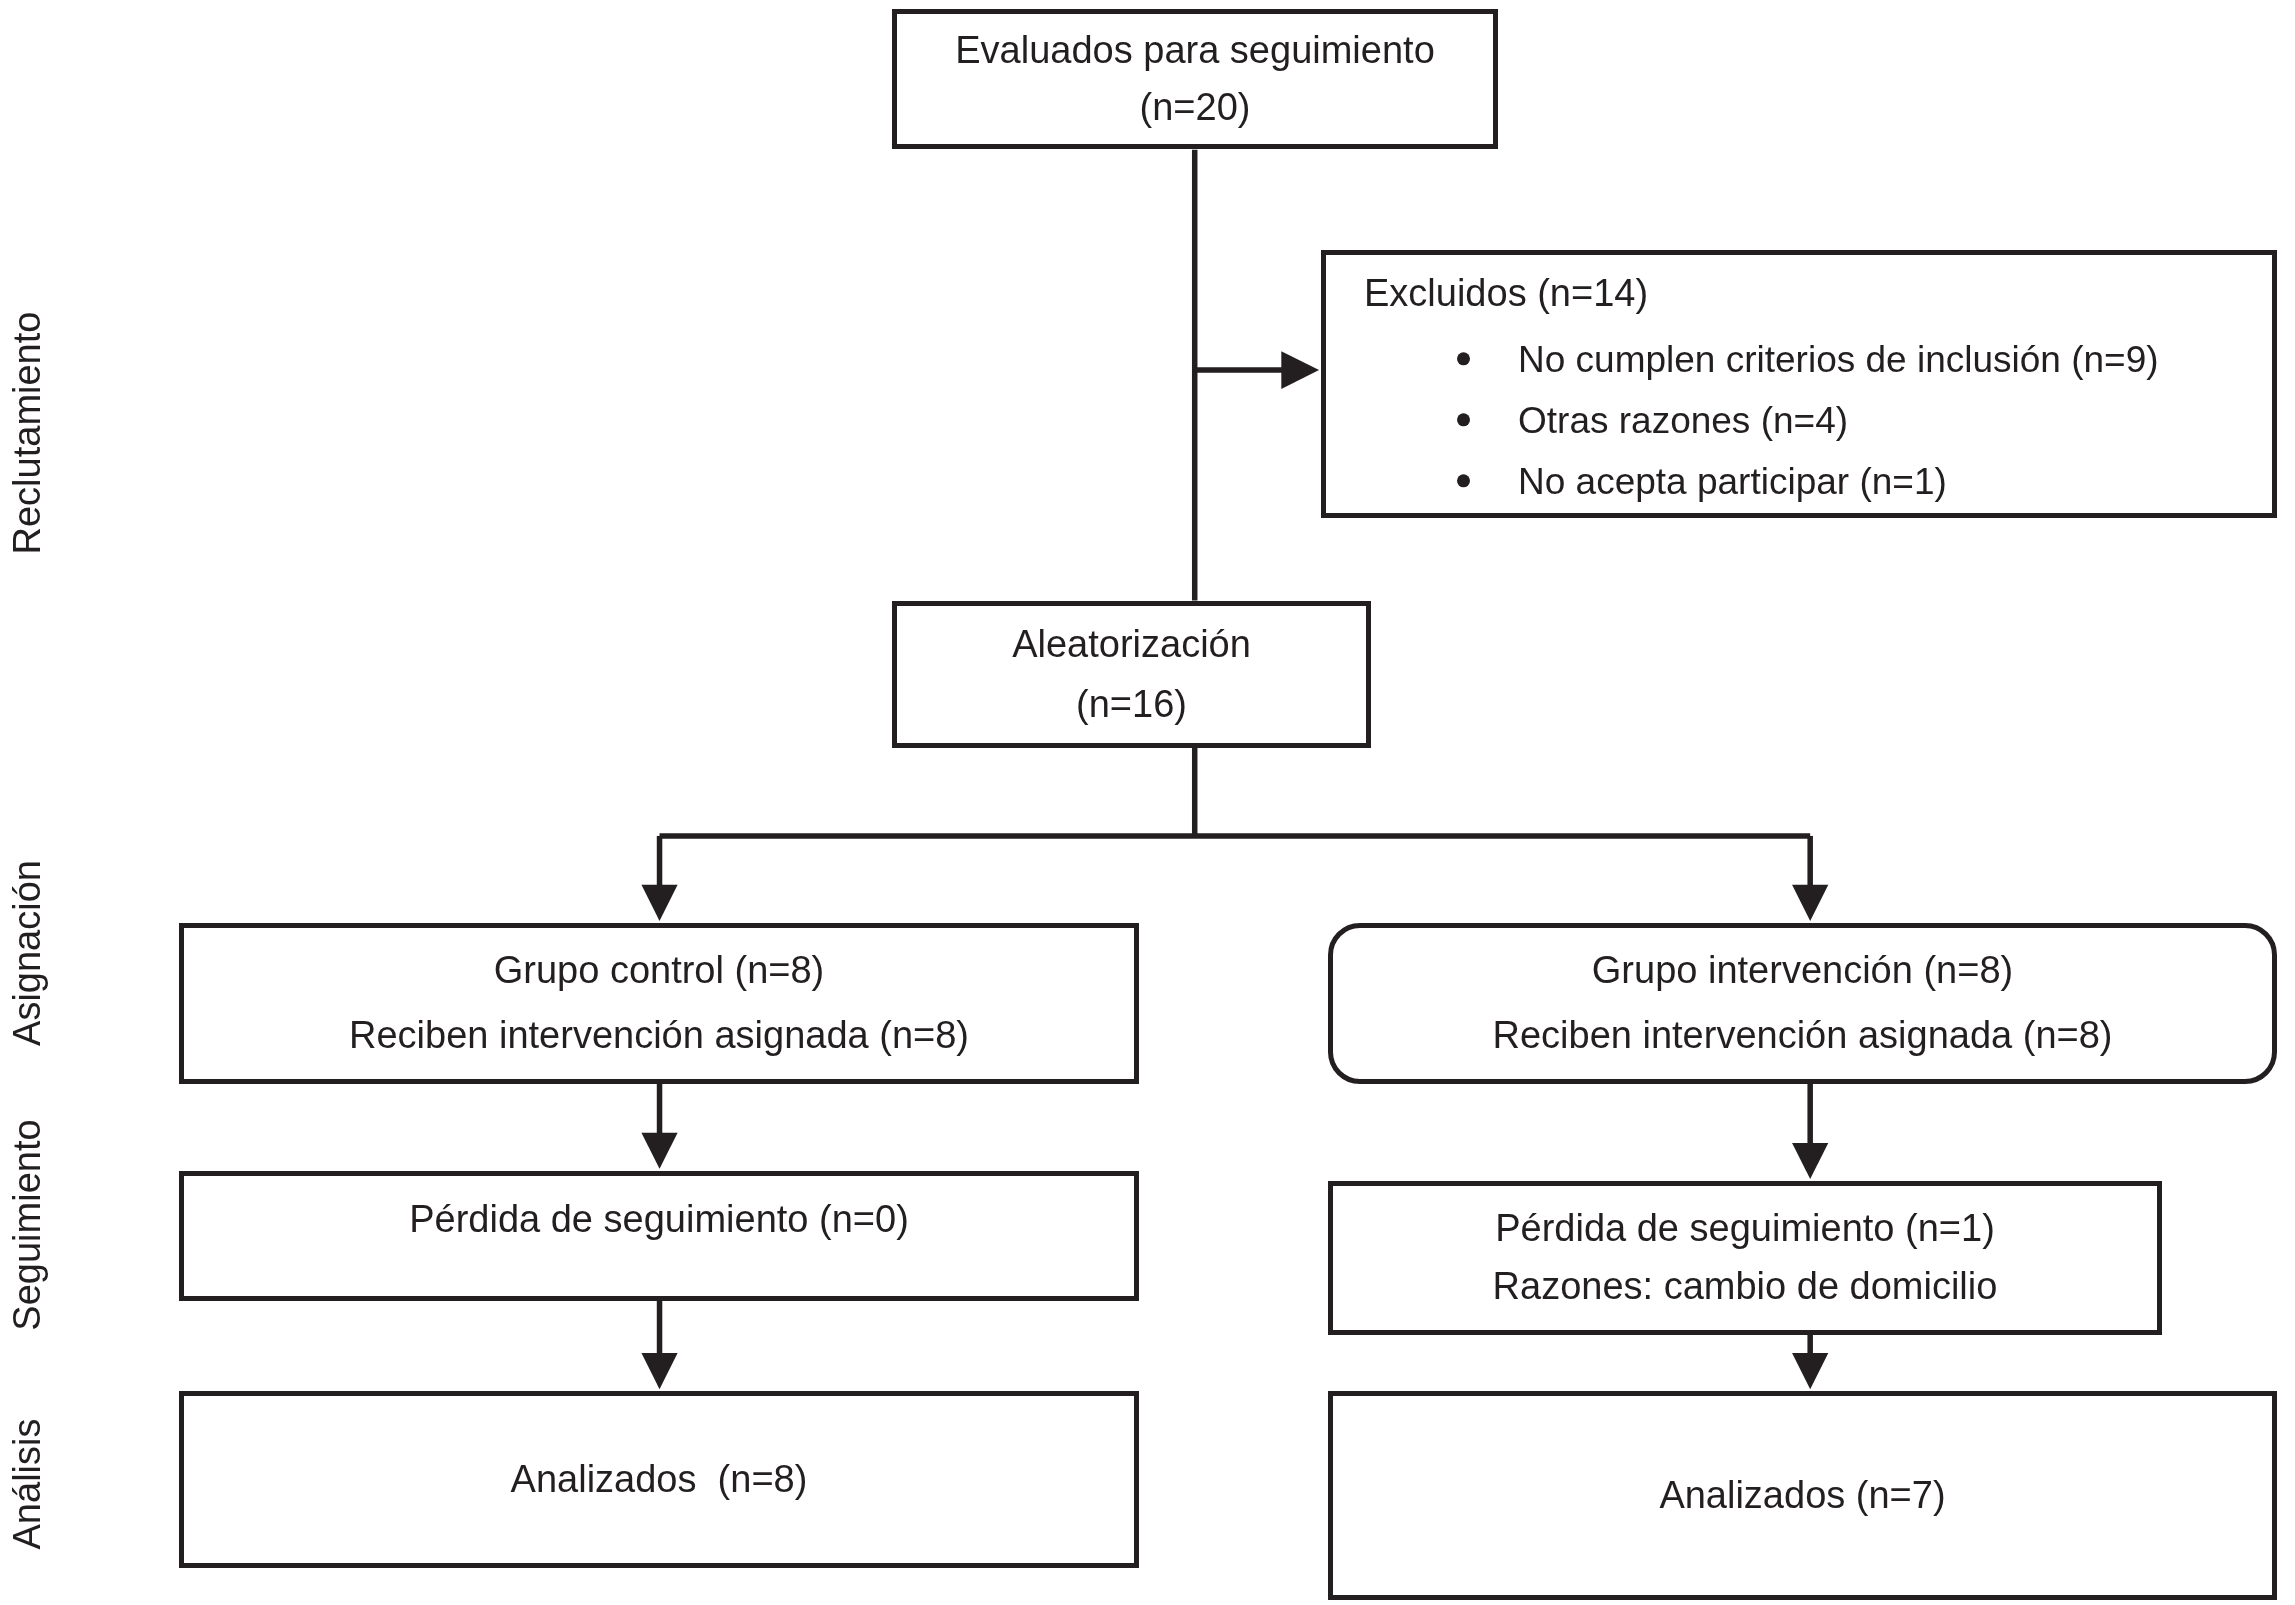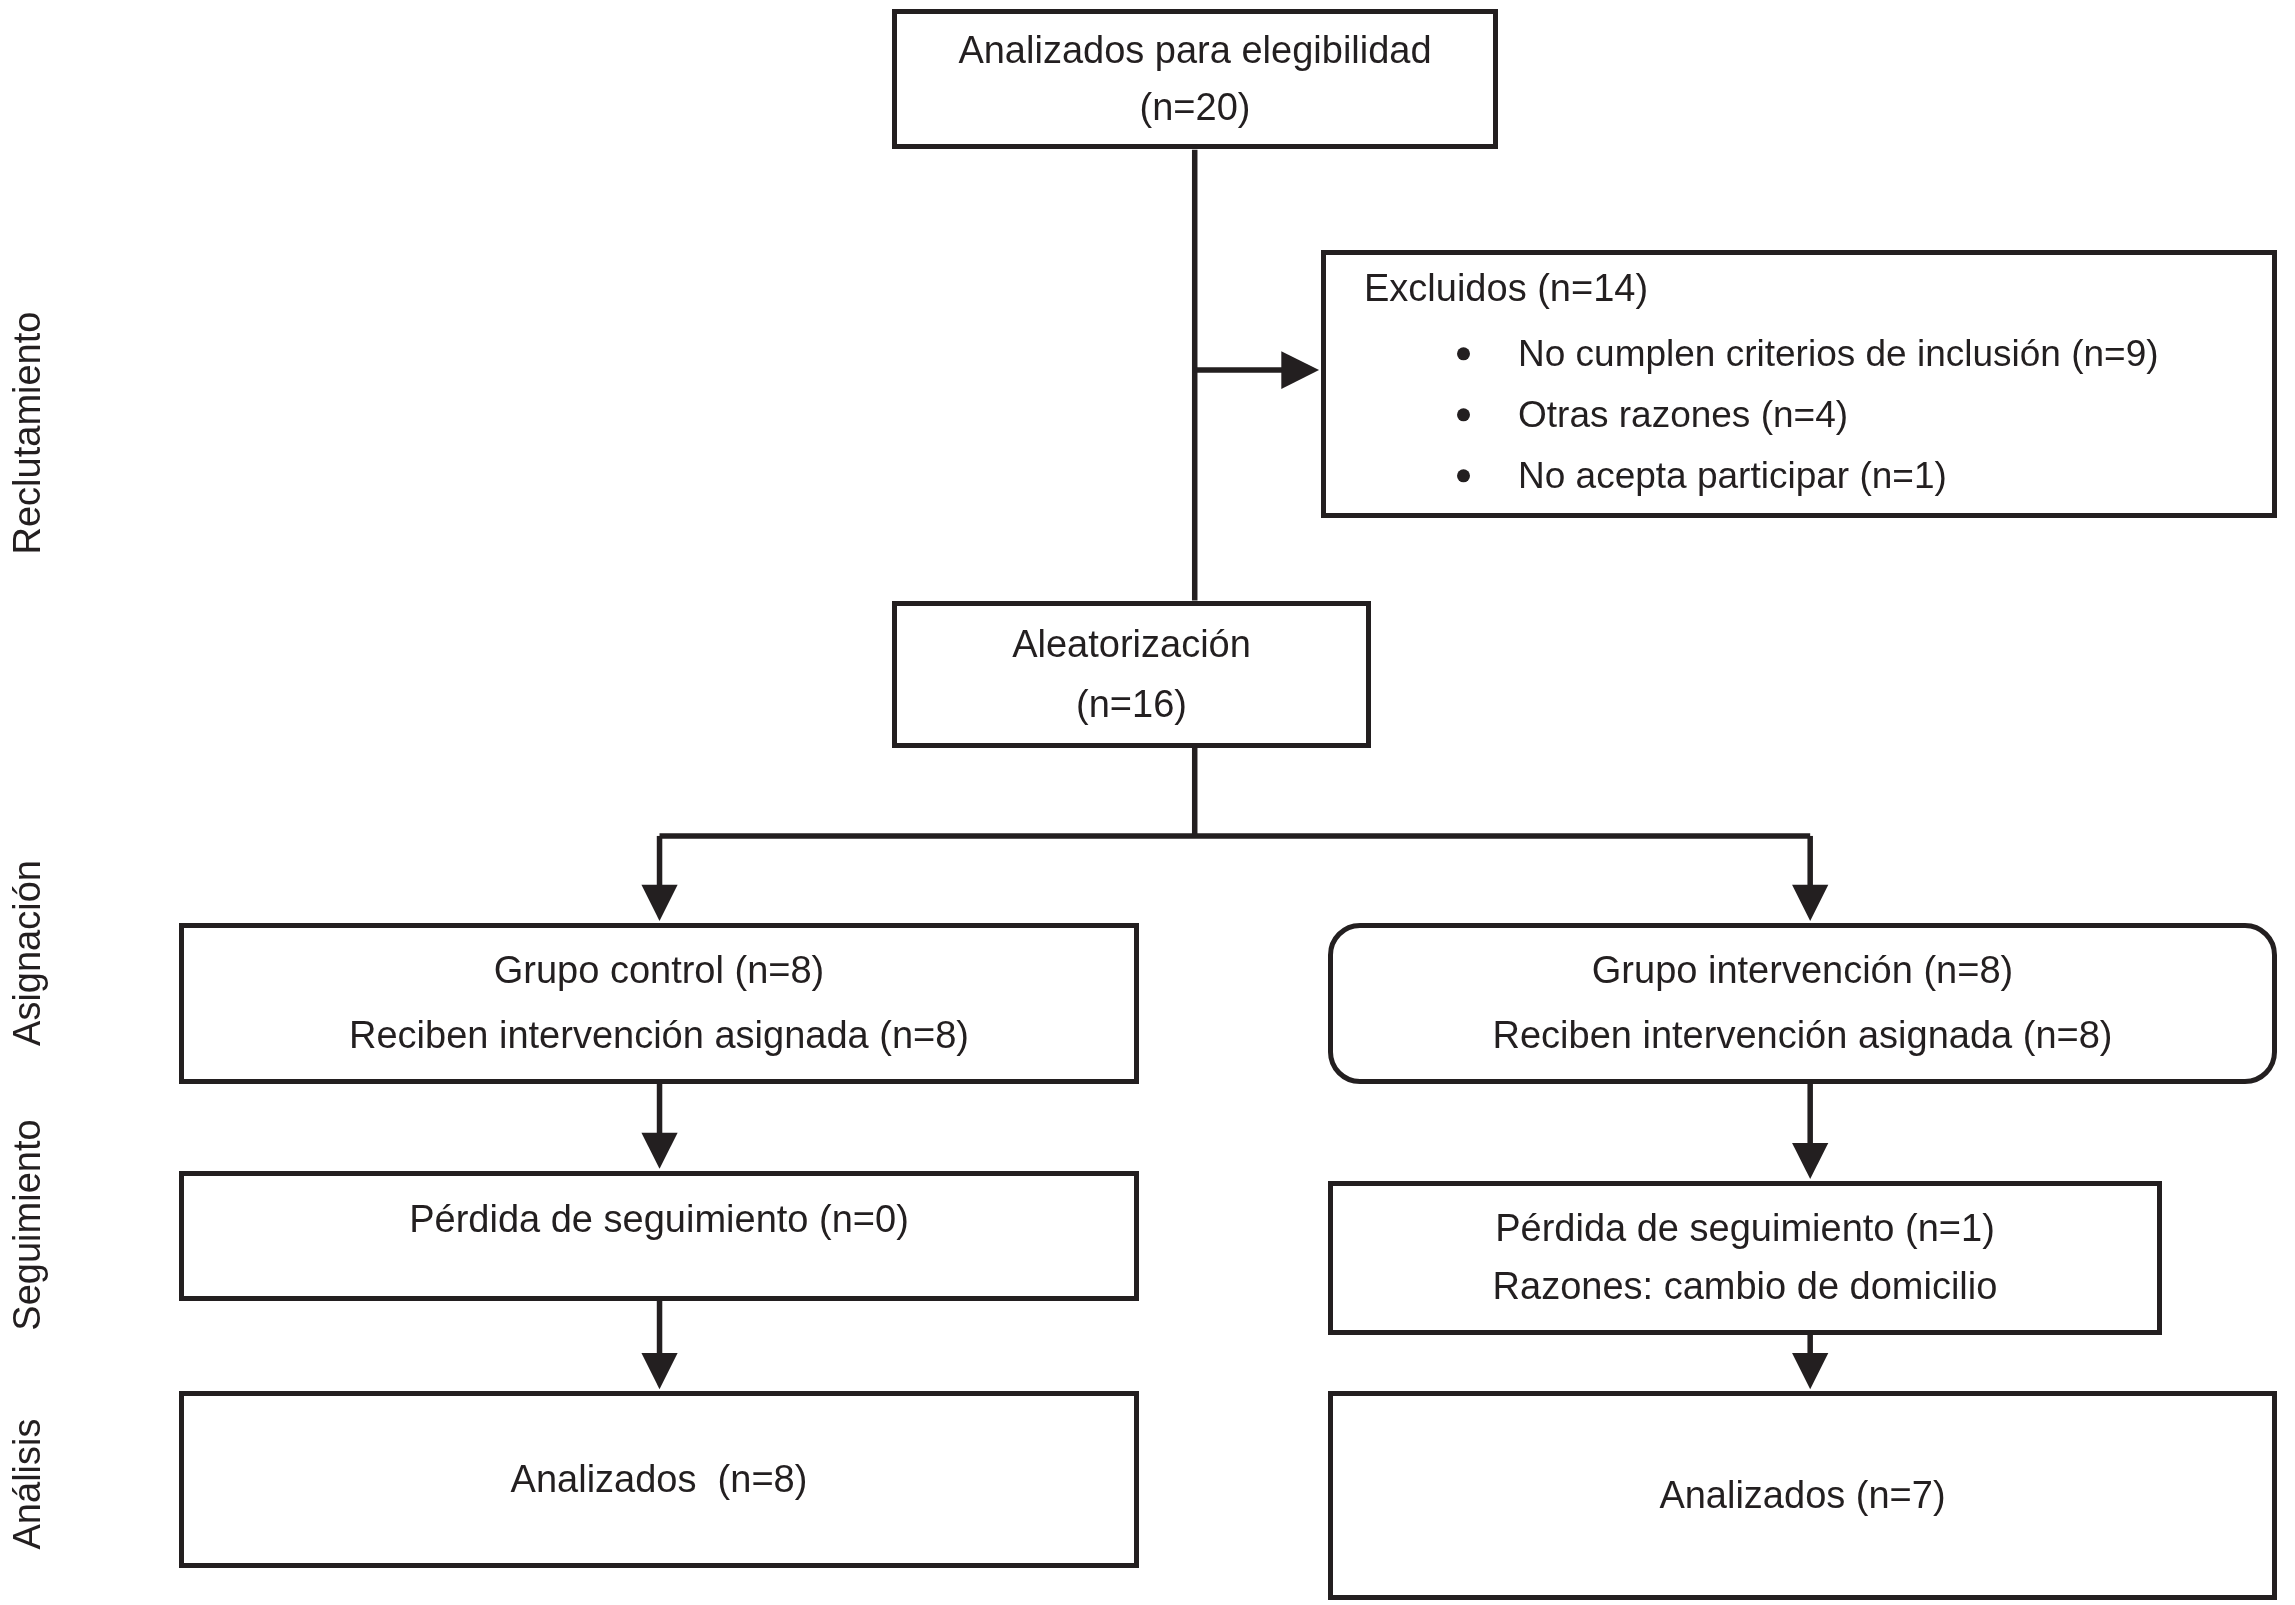--- a/index.html
+++ b/index.html
@@ -46,21 +46,21 @@
   }
   .box .line {
     text-align: center;
     white-space: pre-wrap;
   }
   
   #eligibility-box   { left: 892px; top: 9.4px;   width: 606px;  height: 140px; }
   #randomization-box { left: 892px; top: 601px;  width: 479px;  height: 147px; }
   #excluded-box {
     left: 1321px; top: 250px; width: 956px; height: 268px;
-    align-items: flex-start; justify-content: center;
+    align-items: flex-start; justify-content: flex-start;
     padding: 17.3px 19px 12.6px 38px;
   }
   #excluded-box ul {
     list-style: none;
     margin: 12.6px 0 0 0;
     padding: 0 0 0 93px;
   }
   #excluded-box li {
     position: relative;
     padding-left: 61px;
@@ -134,21 +134,21 @@
     <line x1="2300" y1="1695" x2="2300" y2="1723"></line>
     <polygon points="2300,1765 2277,1719 2323,1719"></polygon>
   </svg>
 
   <div class="stage-label" id="stage-recruitment">Reclutamiento</div>
   <div class="stage-label" id="stage-assignment">Asignación</div>
   <div class="stage-label" id="stage-followup">Seguimiento</div>
   <div class="stage-label" id="stage-analysis">Análisis</div>
 
   <div class="box" id="eligibility-box">
-    <div class="line">Analizados para elegibilidad</div>
+    <div class="line">Evaluados para seguimiento</div>
     <div class="line">(n=20)</div>
   </div>
 
   <div class="box" id="excluded-box">
     <div class="line">Excluidos (n=14)</div>
     <ul>
       <li>No cumplen criterios de inclusión (n=9)</li>
       <li>Otras razones (n=4)</li>
       <li>No acepta participar (n=1)</li>
     </ul>

